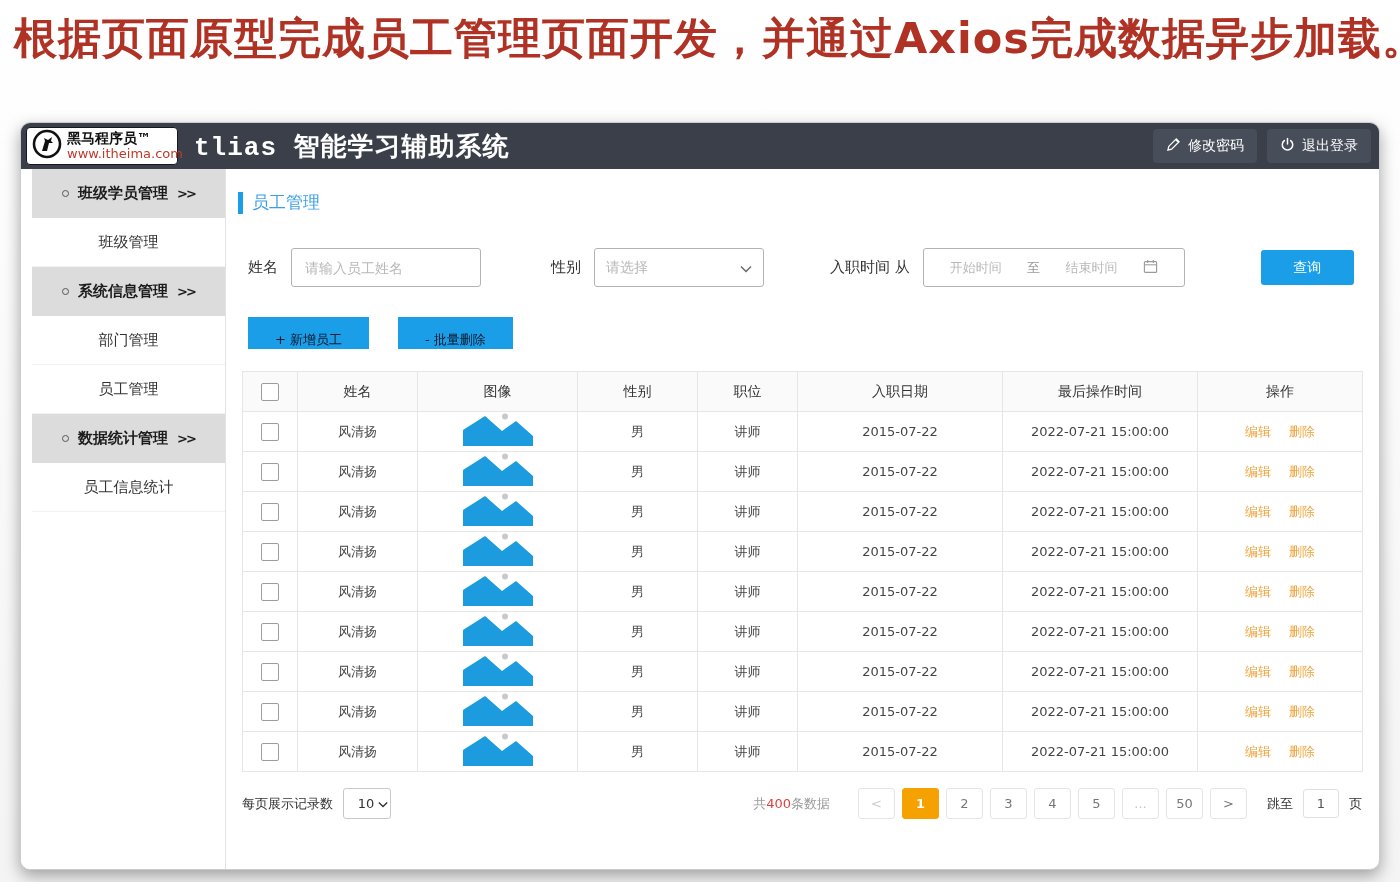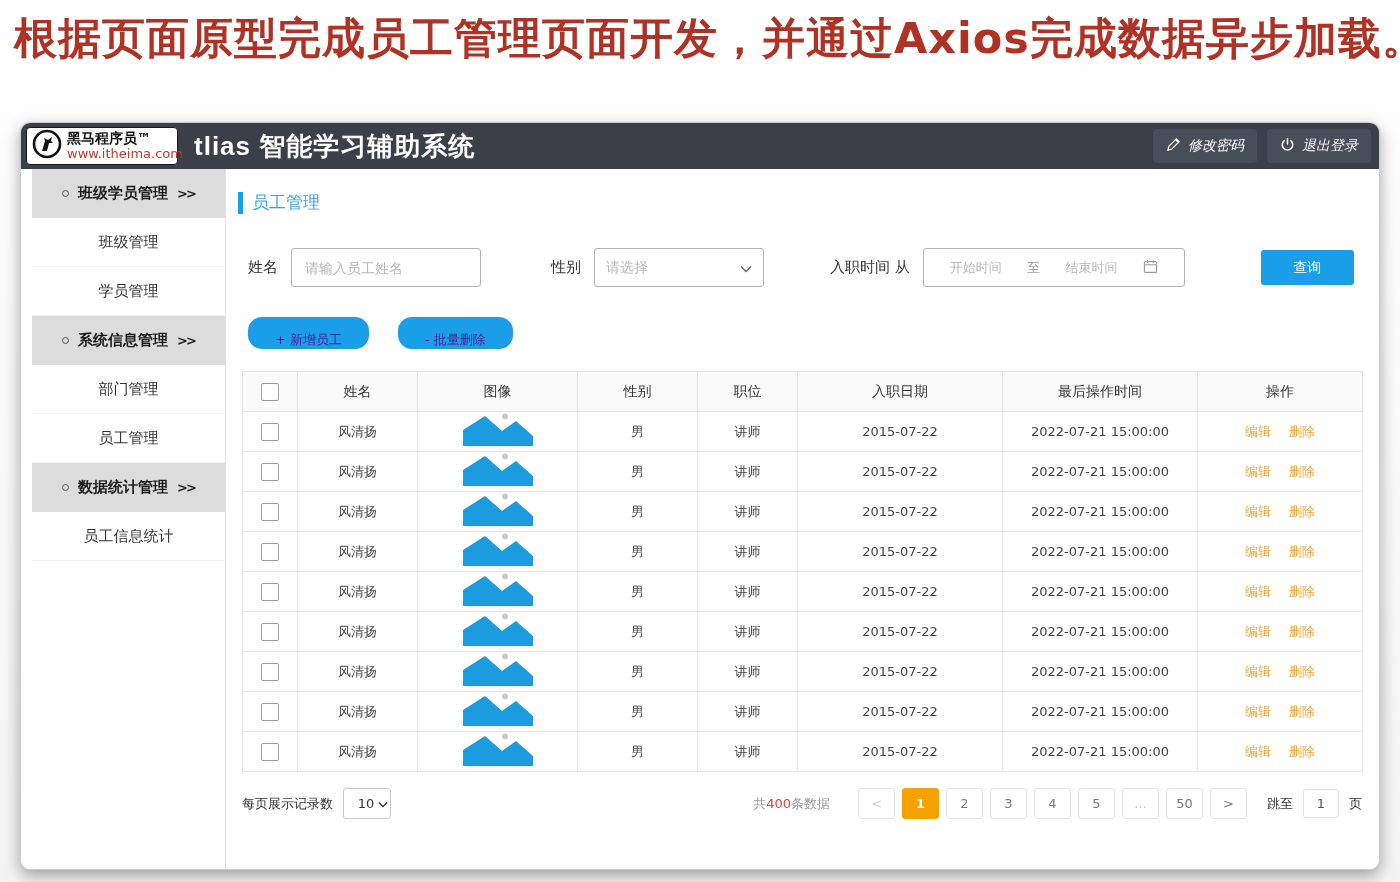--- a/index.html
+++ b/index.html
@@ -32,28 +32,27 @@
   .logo-box{
     background:#fff; border:1px solid #15181e; border-radius:4px;
     height:38px; width:152px; display:flex; align-items:center; padding:0 5px; gap:5px;
     flex:none;
   }
   .logo-text{display:flex; flex-direction:column; line-height:1.15;}
   .logo-brand{font-size:14px; font-weight:bold; color:#111; white-space:nowrap;}
   .logo-url{font-size:13px; color:#c0392b; font-weight:normal;}
   .app-title{
     color:#fff; font-size:26px; font-weight:bold; letter-spacing:1px;
-    font-family:Liberation Sans, sans-serif; white-space:nowrap;
+    font-family:Liberation Mono, monospace; white-space:nowrap;
   }
   .header-actions{margin-left:auto; display:flex; gap:10px;}
   .header-btn{
     background:#474d59; border:none; border-radius:4px; color:#fff; font-size:14px;
     height:34px; padding:0 13px; display:flex; align-items:center; gap:7px; cursor:pointer;
     font-family:inherit;
-    font-style:italic;
   }
   
   .app-body{display:flex; height:702px;}
   .sidebar{width:205px; flex:none; background:#fff; border-right:1px solid #e3e3e3;padding-left:11px;}
   .side-group{
     height:49px; background:var(--group-bg); display:flex; align-items:center;
     justify-content:center; gap:9px; font-size:15px; font-weight:bold; color:#1c1c1c;
     cursor:pointer;
   }
   .side-dot{width:7px; height:7px; border:1px solid #555; border-radius:50%; flex:none;}
@@ -88,21 +87,21 @@
     padding:0 26px; font-size:13px; color:#b8b8b8; background:#fff; cursor:pointer;
   }
   .date-sep{color:#999;}
   .search-btn{
     margin-left:76px; width:93px; height:35px; background:var(--accent); color:#fff;
     border:none; border-radius:3px; font-size:14px; cursor:pointer; font-family:inherit;
   }
   
   .action-row{margin:30px 0 0 10px; display:flex; gap:29px;}
   .action-btn{
-    height:32px; background:var(--accent); color:#4c1d95; border:none; border-radius:14px;
+    height:32px; background:var(--accent); color:#0f172a; border:none; border-radius:0;
     font-size:13px; padding:14px 27px; cursor:pointer; font-family:inherit; white-space:nowrap;
   }
   
   .emp-table{
     margin:22px 0 0 4px; border-collapse:collapse; table-layout:fixed; width:1120px;
     font-size:13px; color:#444;
   }
   .emp-table th,.emp-table td{border:1px solid #e6e6e6; text-align:center; height:39px; padding:0; overflow:hidden;}
   .emp-table thead th{background:#fafafa; font-weight:normal; color:#333; font-size:14px; height:40px;}
   .checkbox{
@@ -185,23 +184,20 @@
 
     <div class="sidebar">
       <div class="side-group">
         <span class="side-dot"></span>
         <span>班级学员管理</span>
         <span class="side-arrow">&gt;&gt;</span>
       </div>
       <div class="side-item">
           <span>班级管理</span>
         </div>
-      <div class="side-item">
-          <span>学员管理</span>
-        </div>
       <div class="side-group">
         <span class="side-dot"></span>
         <span>系统信息管理</span>
         <span class="side-arrow">&gt;&gt;</span>
       </div>
       <div class="side-item">
           <span>部门管理</span>
         </div>
       <div class="side-item">
           <span>员工管理</span>

